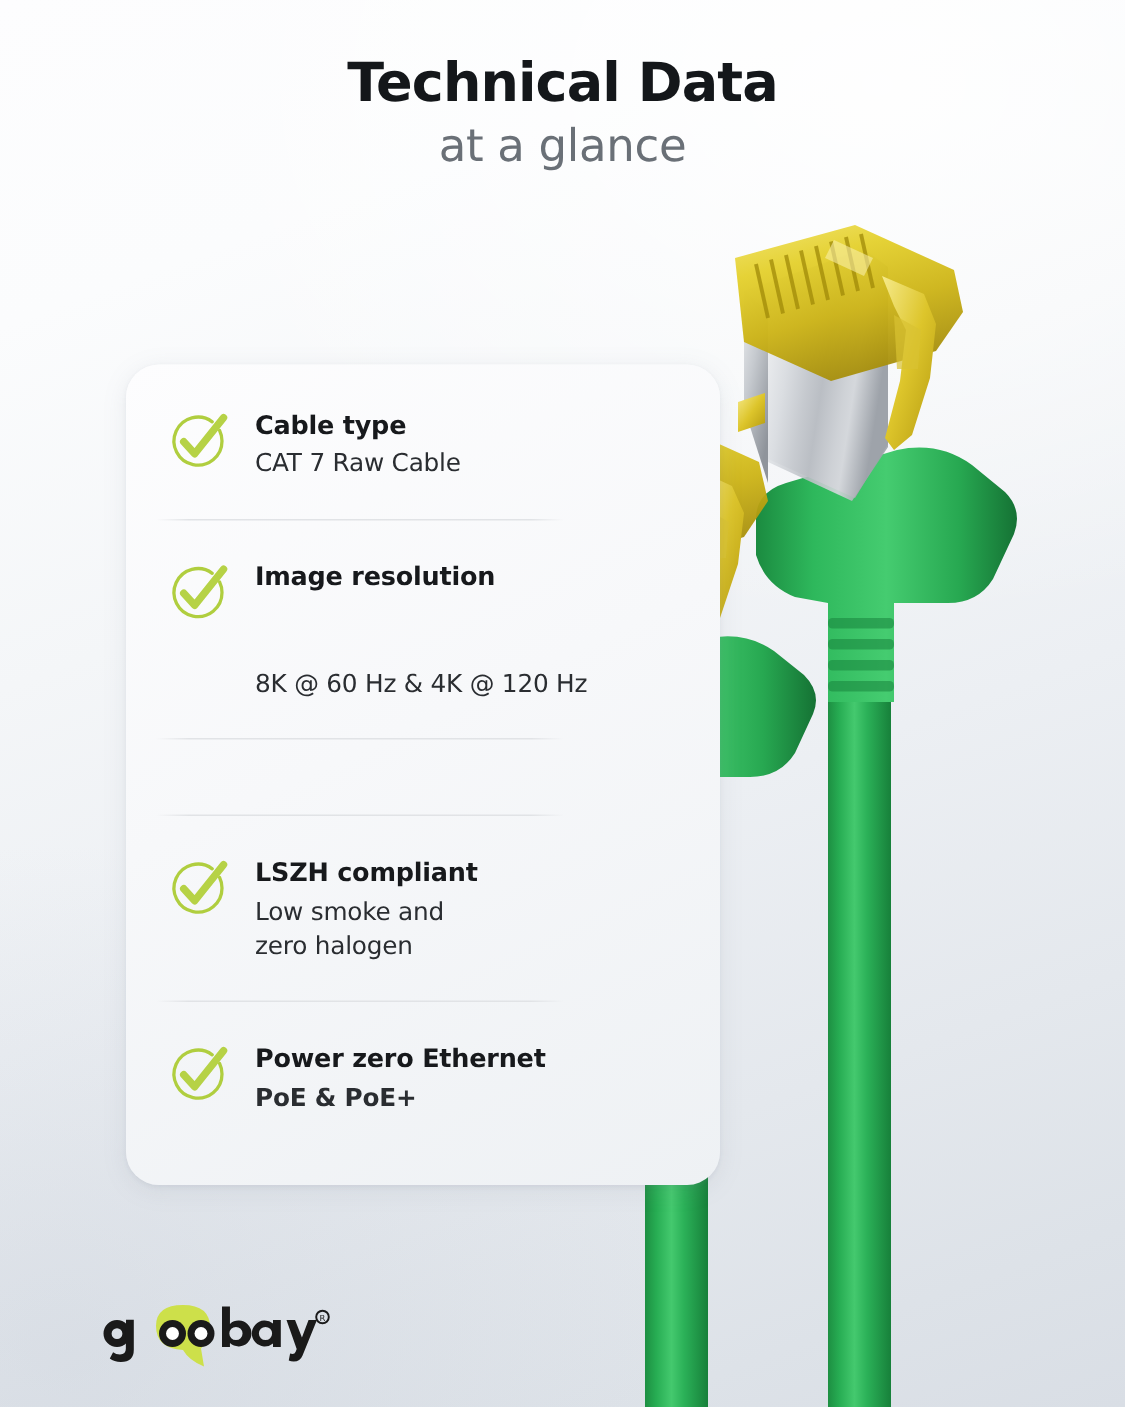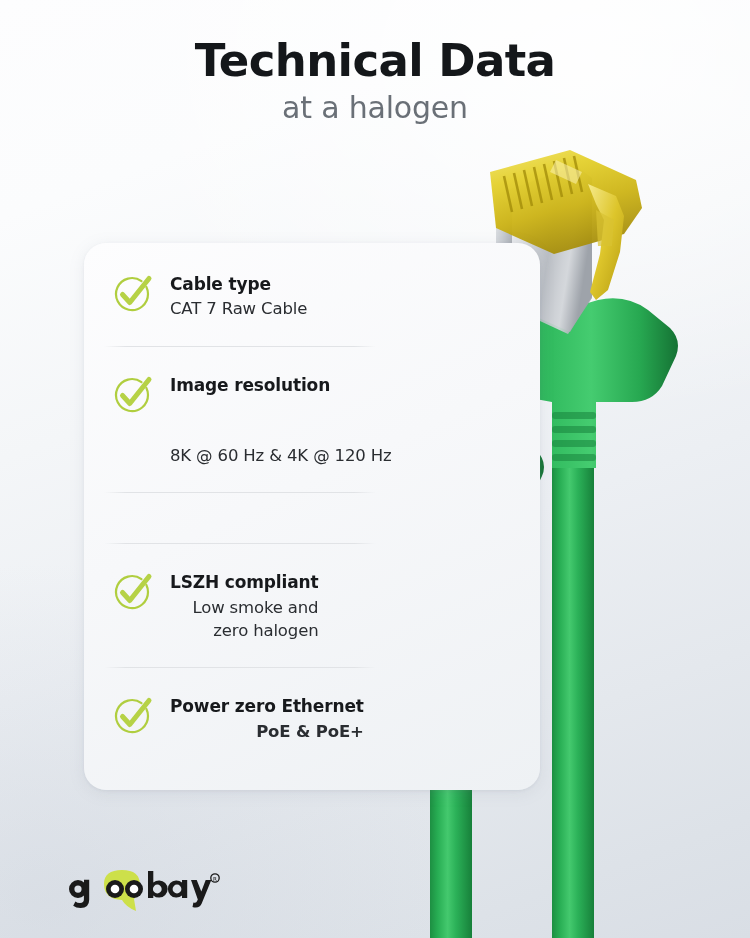--- a/index.html
+++ b/index.html
@@ -31,35 +31,35 @@
     position:absolute; inset:0;
     background:
       radial-gradient(120% 70% at 78% 6%, rgba(255,255,255,.85) 0%, rgba(255,255,255,0) 55%),
       radial-gradient(90% 60% at 6% 96%, rgba(190,198,210,.30) 0%, rgba(190,198,210,0) 60%);
     pointer-events:none;
   }
 
   
   .header { position:absolute; top:36px; left:0; width:750px; text-align:center; z-index:6; }
   .title {
-    font-size:45px; font-weight:700; letter-spacing:-0.6px;
+    font-size:36px; font-weight:700; letter-spacing:-0.6px;
     color:#14171a; line-height:1.12;
   }
   .subtitle {
     font-size:30px; font-weight:400; color:#6a7077;
     letter-spacing:-0.2px; margin-top:4px; line-height:1.2;
   }
 
   
   .photo { position:absolute; left:400px; top:150px; width:350px; height:788px; z-index:3; }
 
   
   .card {
     position:absolute; left:84px; top:243px;
-    width:456px; height:547px;
+    width:396px; height:547px;
     background:linear-gradient(155deg,#fdfdfe 0%, #f7f8fa 45%, #eef1f4 100%);
     border-radius:22px;
     box-shadow:0 3px 16px rgba(120,130,145,.13), 0 1px 3px rgba(120,130,145,.10);
     z-index:4;
     padding:28px 0 22px 0;
   }
   .spec-list { display:flex; flex-direction:column; height:100%; }
   .spec-item {
     display:flex; align-items:flex-start;
     padding:0 18px 0 26px;
@@ -68,40 +68,39 @@
   .spec-item .check { flex:0 0 auto; width:44px; height:44px; margin-right:16px; margin-top:1px; }
   .spec-text { padding-top:2px; }
   .spec-title {
     font-size:17px; font-weight:700; color:#17191c;
     letter-spacing:-0.15px; line-height:1.3;
   }
   .spec-sub {
     font-size:16.5px; font-weight:400; color:#2a2d31;
     letter-spacing:-0.15px; line-height:1.42; margin-top:2px;
     white-space:pre-line;
-    text-align:right;
   }
   .divider {
     height:1px; margin:0 auto;
     width:272px; margin-left:20px;
     background:linear-gradient(90deg,rgba(226,228,231,0) 0%, #e1e3e6 8%, #e1e3e6 92%, rgba(226,228,231,0) 100%);
   }
   .sp-gap { flex:1 1 auto; min-height:14px; }
 
   
   .logo { position:absolute; left:48px; top:866px; width:180px; height:48px; z-index:6; }
 </style>
 </head>
 <body>
 
 <div id="page">
 
   <div class="header">
     <div class="title">Technical Data</div>
-    <div class="subtitle">at a halogen</div>
+    <div class="subtitle">at a glance</div>
   </div>
 
   <div class="photo">
     <svg width="350" height="788" viewBox="0 0 350 788" xmlns="http://www.w3.org/2000/svg" shape-rendering="geometricPrecision">
       <defs>
         <linearGradient id="gCable" x1="0" y1="0" x2="1" y2="0">
           <stop offset="0%" stop-color="#1d8f42"></stop>
           <stop offset="18%" stop-color="#27ad53"></stop>
           <stop offset="42%" stop-color="#44c96e"></stop>
           <stop offset="62%" stop-color="#2bb158"></stop>

